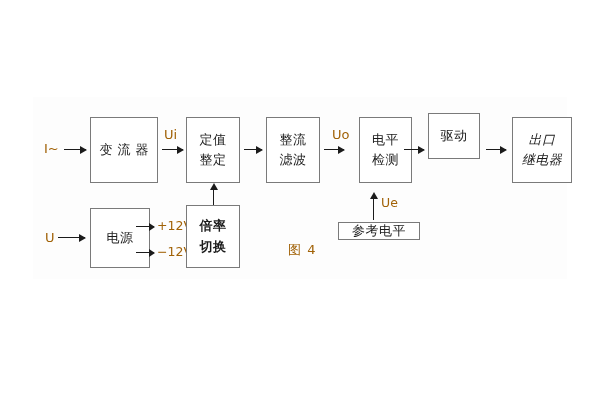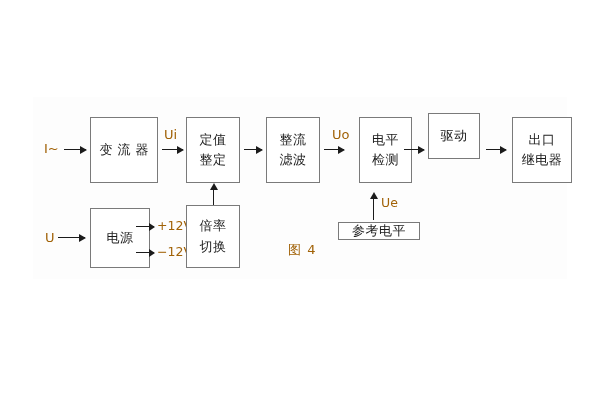--- a/index.html
+++ b/index.html
@@ -148,39 +148,39 @@
   </div>
 
   <div class="h-arrow" style="left:404px; top:149px; width:20px;"></div>
 
   <div class="box one-line" style="left:428px; top:113px; width:52px; height:46px;">
     <span class="ln">驱动</span>
   </div>
 
   <div class="h-arrow" style="left:486px; top:149px; width:20px;"></div>
 
-  <div class="box" style="left:512px; top:117px; width:60px; height:66px;">
+  <div class="box" style="left:512px; top:117px; width:60px; height:66px;font-style:italic;">
     <span class="ln">出口</span>
     <span class="ln">继电器</span>
   </div>
 
   <div class="label" style="left:45px; top:231px;">U</div>
   <div class="h-arrow lead" style="left:58px; top:237px; width:27px;"></div>
 
   <div class="box one-line" style="left:90px; top:208px; width:60px; height:60px;">
     <span class="ln">电源</span>
   </div>
 
   <div class="stub" style="left:136px; top:226px; width:18px;"></div>
   <div class="label small" style="left:157px; top:220px;">+12V</div>
 
   <div class="stub" style="left:136px; top:252px; width:18px;"></div>
   <div class="label small" style="left:157px; top:246px;">−12V</div>
 
-  <div class="box" style="left:186px; top:205px; width:54px; height:63px;">
+  <div class="box" style="left:186px; top:205px; width:54px; height:63px;font-weight:bold;">
     <span class="ln">倍率</span>
     <span class="ln">切换</span>
   </div>
 
   <div class="v-arrow-up" style="left:213px; top:189px; height:16px;"></div>
 
   <div class="box one-line" style="left:338px; top:222px; width:82px; height:18px;">
     <span class="ln">参考电平</span>
   </div>
 

